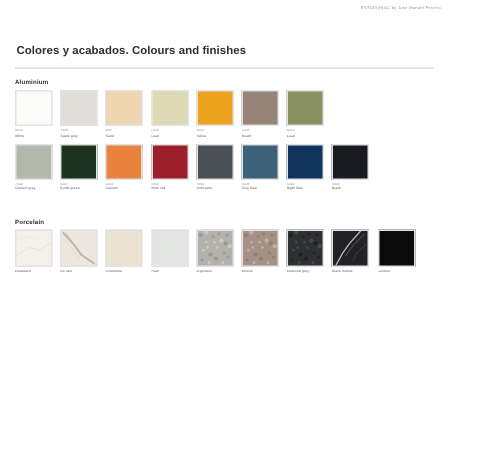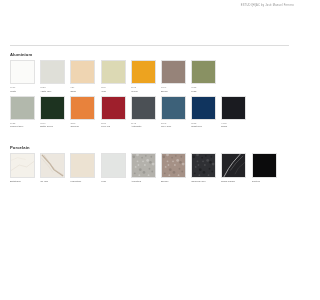--- a/index.html
+++ b/index.html
@@ -65,20 +65,21 @@
   
   .vein{position:absolute;inset:0;}
 </style>
 </head>
 <body>
 
 <div class="page">
 
   <div class="brandbar">ESTUDI{H}AC by José Manuel Ferrero</div>
 
+  <div class="title">Colores y acabados. Colours and finishes</div>
   <div class="rule"></div>
 
   <div class="section section-aluminium">
     <div class="section-title">Aluminium</div>
     <div class="row" id="alu-row-0">
         <div class="swatch-cell">
           <div class="chip" style="background: rgb(251, 251, 249);"></div>
           <div class="chip-label">
             <span class="chip-code">9016</span>
             <span class="chip-name">White</span>

